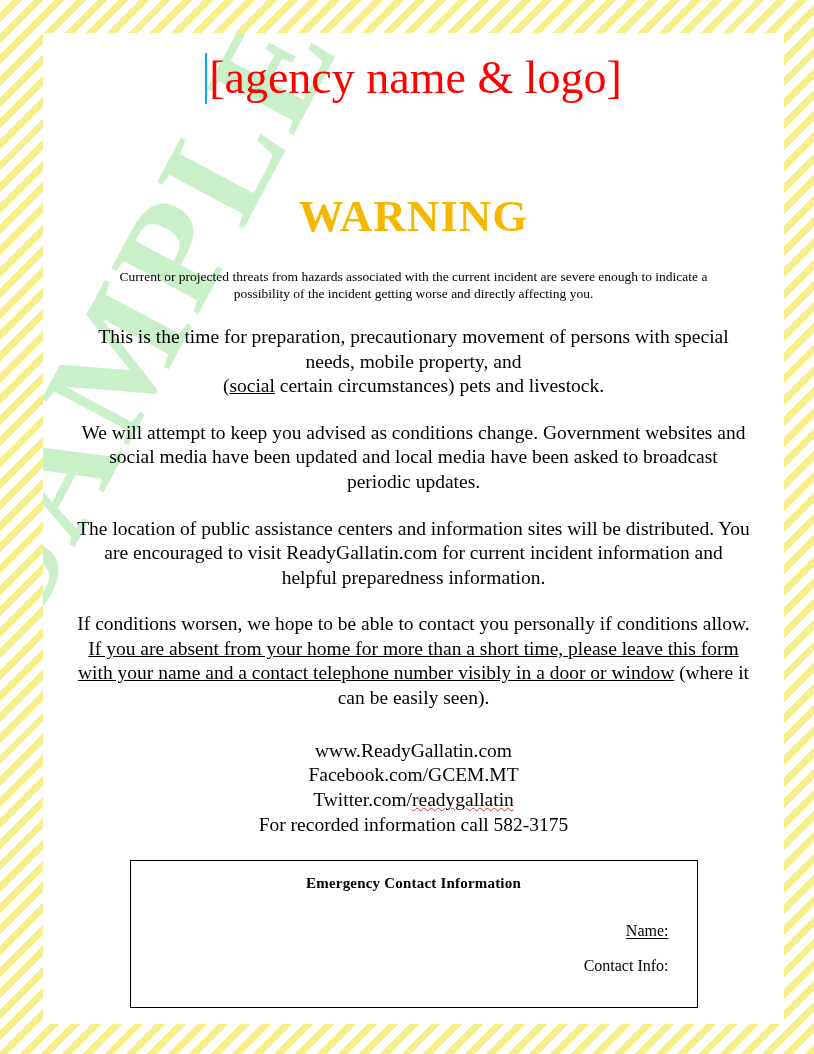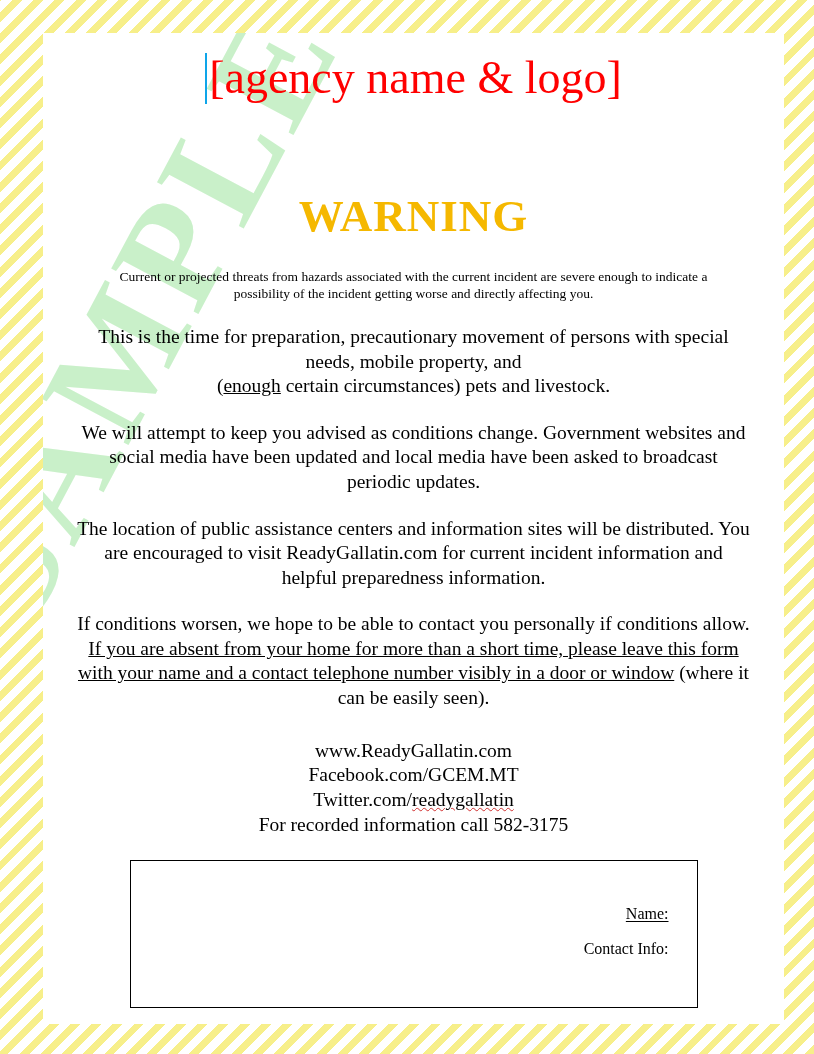--- a/index.html
+++ b/index.html
@@ -185,39 +185,40 @@
       </div>
 
       <div class="warning-heading">
         <span>WARNING</span>
       </div>
 
       <p class="lead">Current or projected threats from hazards associated with the current incident are severe enough to indicate a possibility of the incident getting worse and directly affecting you.</p>
 
       <p class="body-para">
         <span>This is the time for preparation, precautionary movement of persons with special needs, mobile property, and</span><br>
-        <span>(</span><u>enough</u><span> certain circumstances) pets and livestock.</span>
+        <span>(</span><u>social</u><span> certain circumstances) pets and livestock.</span>
       </p>
 
       <p class="body-para">We will attempt to keep you advised as conditions change.  Government websites and social media have been updated and local media have been asked to broadcast periodic updates.</p>
 
       <p class="body-para">The location of public assistance centers and information sites will be distributed. You are encouraged to visit ReadyGallatin.com for current incident information and helpful preparedness information.</p>
 
       <p class="body-para">
         <span>If conditions worsen, we hope to be able to contact you personally if conditions allow.  </span><u>If you are absent from your home for more than a short time, please leave this form with your name and a contact telephone number visibly in a door or window</u><span> (where it can be easily seen).</span>
       </p>
 
       <div class="links">
         <div>www.ReadyGallatin.com</div>
         <div>Facebook.com/GCEM.MT</div>
         <div><span>Twitter.com/</span><span class="spellmark">readygallatin</span></div>
         <div>For recorded information call 582-3175</div>
       </div>
 
       <div class="contact-box">
+        <div class="contact-title">Emergency Contact Information</div>
 
         <div class="field-row">
           <span class="field-label underlined">Name:</span>
           <span class="field-line short"></span>
         </div>
 
         <div class="field-row second">
           <span class="field-label">Contact Info:</span>
           <span class="field-line"></span>
         </div>

